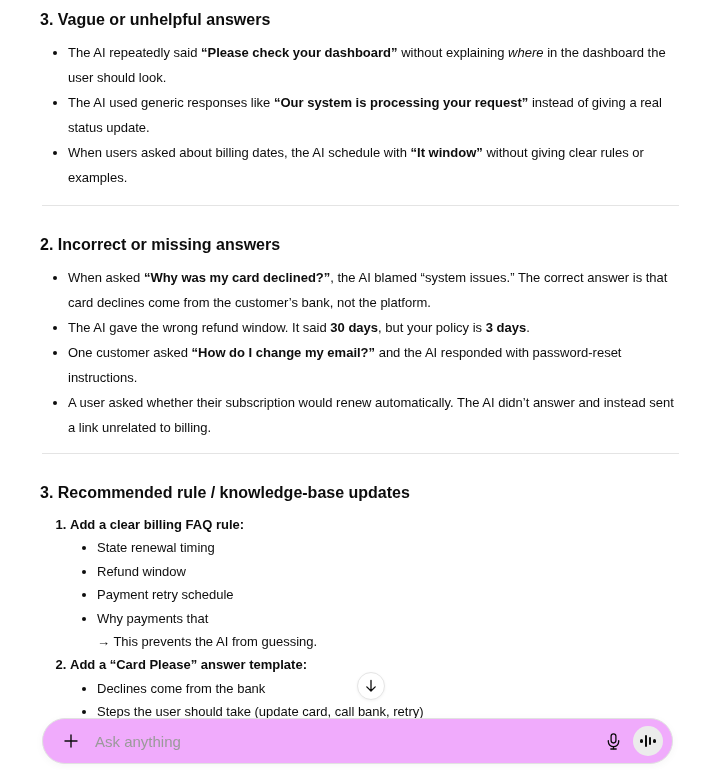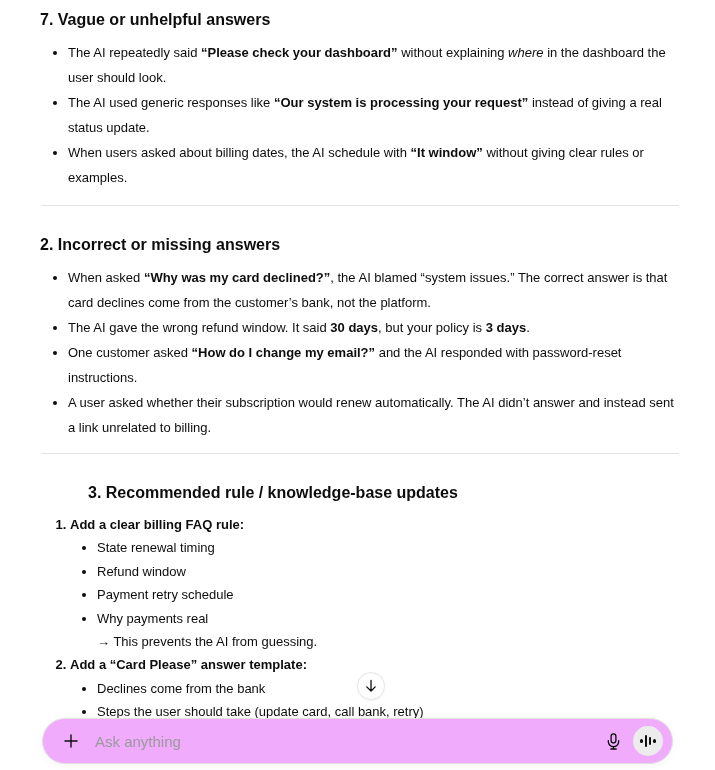--- a/index.html
+++ b/index.html
@@ -3,21 +3,21 @@
 <meta charset="utf-8">
 <style>
   html,body{margin:0;padding:0;}
   body{
     width:715px;height:770px;background:#ffffff;position:relative;overflow:hidden;
     font-family:"Liberation Sans",sans-serif;color:#0d0d0d;
   }
   .content{padding:8px 36px 0 40px;font-size:13px;}
   h3{font-size:16px;line-height:24px;margin:0 0 8px;font-weight:700;color:#0d0d0d;}
   h3.h-sec2{margin-top:27px;}
-  h3.h-sec3{margin-top:27px;margin-left:48px;}
+  h3.h-sec3{margin-top:27px;}
   ul.bullets{margin:8px 0 0;padding-left:28px;list-style:disc;}
   ul.bullets li{line-height:25px;padding-right:2px;}
   .b{font-weight:700;}
   .i{font-style:italic;}
   hr.divider{border:none;border-top:1px solid #e4e4e4;margin:15px 0 0 2px;}
   hr.divider2{margin-top:13px;}
   ol.numbered{margin:2px 0 0;padding-left:30px;}
   ol.numbered>li{line-height:23.4px;font-weight:700;}
   ol.numbered>li+li{margin-top:0;}
   ul.sub{margin:0;padding-left:27px;list-style:disc;font-weight:400;}
@@ -50,21 +50,21 @@
   .voice-btn .bar.b2{height:12px;}
   .voice-btn .bar.b3{height:8px;}
   .voice-btn .bar.b4{height:4px;}
 </style>
 </head>
 <body>
 
 <div class="content">
 
   <section>
-    <h3>7. Vague or unhelpful answers</h3>
+    <h3>3. Vague or unhelpful answers</h3>
     <ul class="bullets">
         <li><span>The AI repeatedly said </span><span class="b">“Please check your dashboard”</span><span> without explaining </span><span class="i">where</span><span> in the dashboard the user should look.</span></li>
         <li><span>The AI used generic responses like </span><span class="b">“Our system is processing your request”</span><span> instead of giving a real status update.</span></li>
         <li><span>When users asked about billing dates, the AI schedule with </span><span class="b">“It window”</span><span> without giving clear rules or examples.</span></li>
       </ul>
   </section>
 
   <hr class="divider">
 
   <section>
@@ -81,21 +81,21 @@
 
   <section>
     <h3 class="h-sec3">3. Recommended rule / knowledge-base updates</h3>
     <ol class="numbered">
         <li>
           <div><span class="b">Add a clear billing FAQ rule:</span></div>
           <ul class="sub">
             <li>State renewal timing</li>
             <li>Refund window</li>
             <li>Payment retry schedule</li>
-            <li>Why payments real</li>
+            <li>Why payments that</li>
           </ul>
           <div class="note">→ This prevents the AI from guessing.</div>
         </li>
         <li>
           <div><span class="b">Add a “Card Please” answer template:</span></div>
           <ul class="sub">
             <li>Declines come from the bank</li>
             <li>Steps the user should take (update card, call bank, retry)</li>
           </ul>
         </li>

